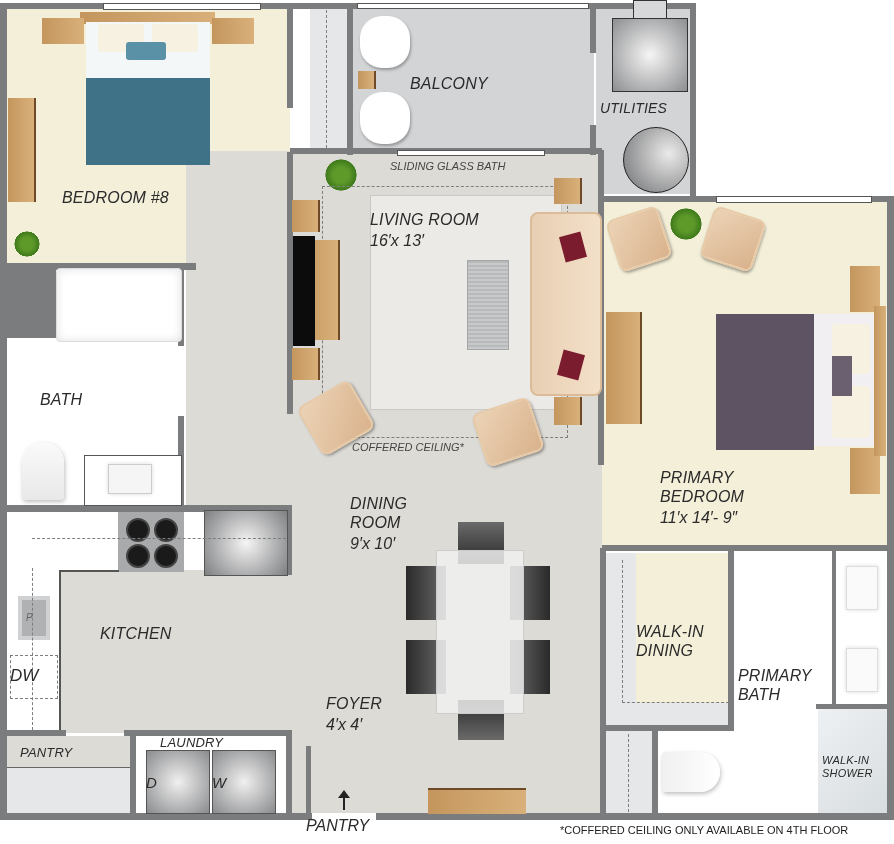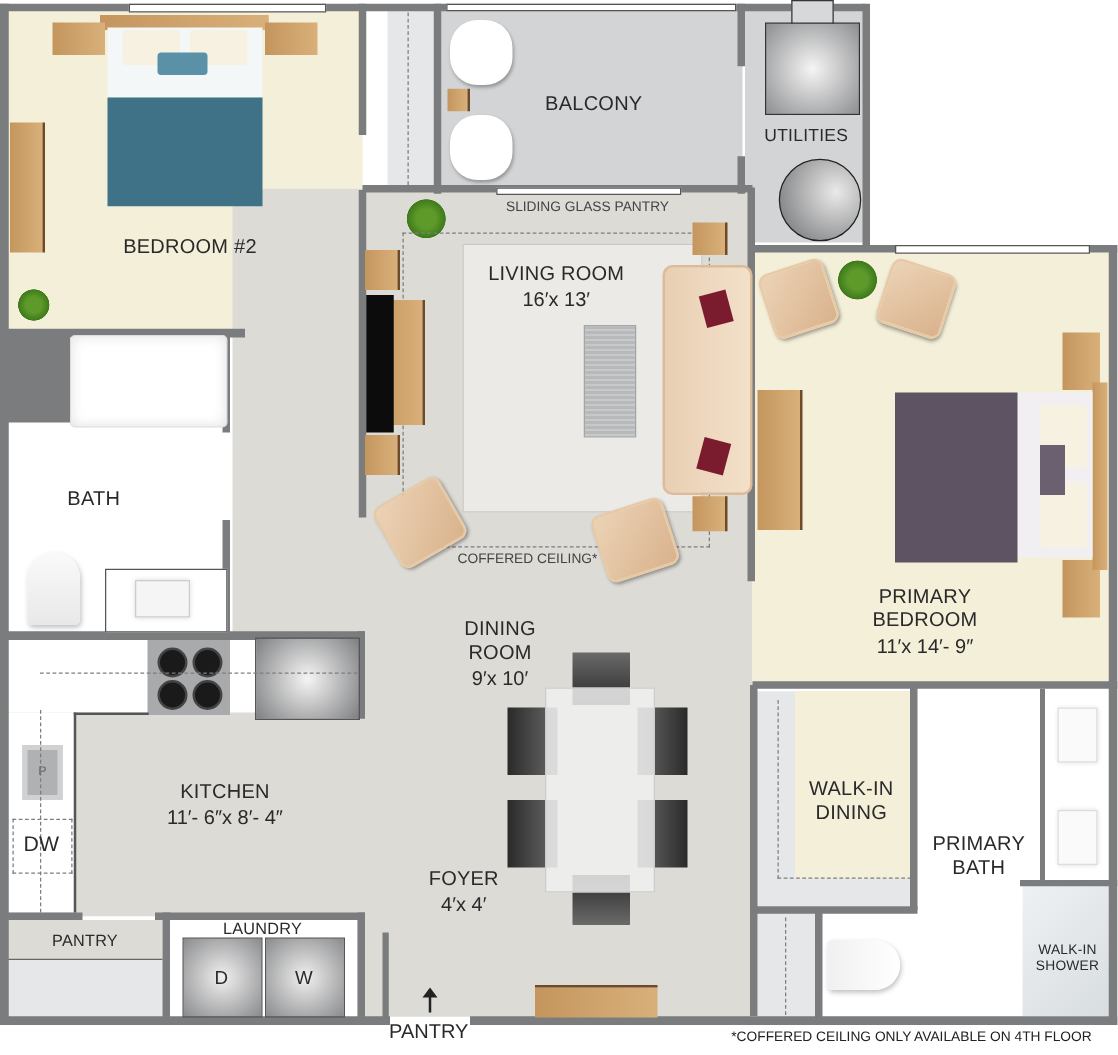--- a/index.html
+++ b/index.html
@@ -1,20 +1,20 @@
 <!DOCTYPE html>
 <html><head>
 <meta charset="utf-8">
 <style>
   html,body{margin:0;padding:0;background:#ffffff;}
   body{width:894px;height:844px;position:relative;overflow:hidden;font-family:"Liberation Sans","DejaVu Sans",sans-serif;}
   .abs{position:absolute;}
   .wall{position:absolute;background:#7b7c7e;}
   .room{position:absolute;}
-  .lbl{position:absolute;color:#2a2a2a;text-align:center;white-space:nowrap;line-height:1.2;}
+  .lbl{position:absolute;color:#2a2a2a;white-space:nowrap;line-height:1.2;font-style:italic;}
   .lbl .t{display:block;font-size:16px;letter-spacing:0.2px;}
   .lbl .d{display:block;font-size:16px;margin-top:2px;}
   .small{font-size:11px;color:#444;}
   .wood{background:linear-gradient(90deg,#c4965e,#d9b07a);border-right:2px solid #6e4a28;}
   .chair{background:linear-gradient(135deg,#ecd3b6,#d9b28c);border:2px solid #e8c9a6;border-radius:8px;box-shadow:1px 2px 3px rgba(0,0,0,.35);}
   .dash{position:absolute;border:1.5px dashed #7d7e80;}
   .footnote{position:absolute;font-size:11px;color:#222;}
 </style>
 </head>
 <body>
@@ -175,50 +175,49 @@
 <div class="abs" style="left:846px;top:566px;width:30px;height:42px;background:#fafafa;border:1px solid #ddd;box-shadow:0 0 4px rgba(0,0,0,.15);"></div>
 <div class="abs" style="left:846px;top:648px;width:30px;height:42px;background:#fafafa;border:1px solid #ddd;box-shadow:0 0 4px rgba(0,0,0,.15);"></div>
 <div class="abs" style="left:662px;top:752px;width:58px;height:40px;background:linear-gradient(90deg,#f0f0f0,#fff);border-radius:4px 22px 22px 4px;box-shadow:1px 2px 4px rgba(0,0,0,.25);"></div>
 <div class="dash" style="left:622px;top:560px;width:106px;height:142px;border-width:0 0 1.5px 1.5px;"></div>
 <div class="dash" style="left:628px;top:734px;width:0;height:78px;border-width:0 0 0 1.5px;"></div>
 <div class="dash" style="left:326px;top:10px;width:0;height:138px;border-width:0 0 0 1.5px;"></div>
 
 <div class="abs" style="left:12px;top:230px;width:30px;height:28px;background:radial-gradient(circle,#5e9a2a 30%,#3e7a1a 60%,transparent 62%);"></div>
 
 <div class="lbl" style="left:62px;top:188px;width:180px;">
-  <span class="t">BEDROOM #2</span>
+  <span class="t">BEDROOM #8</span>
 </div>
 <div class="lbl" style="left:410px;top:74px;width:130px;">
   <span class="t">BALCONY</span>
 </div>
 <div class="lbl" style="left:600px;top:100px;width:90px;">
   <span class="t" style="font-size:14px;">UTILITIES</span>
 </div>
-<div class="lbl small" style="left:390px;top:160px;width:160px;">SLIDING GLASS PANTRY</div>
+<div class="lbl small" style="left:390px;top:160px;width:160px;">SLIDING GLASS BATH</div>
 <div class="lbl" style="left:370px;top:210px;width:150px;">
   <span class="t">LIVING ROOM</span>
   <span class="d">16′x 13′</span>
 </div>
 <div class="lbl small" style="left:352px;top:441px;width:140px;">COFFERED CEILING*</div>
 <div class="lbl" style="left:660px;top:468px;width:160px;">
   <span class="t">PRIMARY</span>
   <span class="t">BEDROOM</span>
   <span class="d">11′x 14′- 9″</span>
 </div>
 <div class="lbl" style="left:40px;top:390px;width:70px;">
   <span class="t">BATH</span>
 </div>
 <div class="lbl" style="left:350px;top:494px;width:100px;">
   <span class="t">DINING</span>
   <span class="t">ROOM</span>
   <span class="d">9′x 10′</span>
 </div>
 <div class="lbl" style="left:100px;top:624px;width:160px;">
   <span class="t">KITCHEN</span>
-  <span class="d">11′- 6″x 8′- 4″</span>
 </div>
 <div class="lbl" style="left:636px;top:622px;width:90px;">
   <span class="t">WALK-IN</span>
   <span class="t">DINING</span>
 </div>
 <div class="lbl" style="left:738px;top:666px;width:90px;">
   <span class="t">PRIMARY</span>
   <span class="t">BATH</span>
 </div>
 <div class="lbl" style="left:326px;top:694px;width:90px;">
@@ -235,13 +234,13 @@
   <span class="t" style="font-size:11px;">WALK-IN</span>
   <span class="t" style="font-size:11px;">SHOWER</span>
 </div>
 
 <div class="lbl" style="left:10px;top:666px;width:46px;font-size:17px;">DW</div>
 <div class="lbl" style="left:26px;top:612px;width:16px;font-size:10px;color:#666;">P</div>
 <div class="lbl" style="left:146px;top:774px;width:62px;font-size:15px;">D</div>
 <div class="lbl" style="left:212px;top:774px;width:62px;font-size:15px;">W</div>
 <div class="lbl" style="left:306px;top:816px;width:74px;font-size:16px;">PANTRY</div>
 
-<div class="footnote" style="left:585px;top:824px;text-align:center;">*COFFERED CEILING ONLY AVAILABLE ON 4TH FLOOR</div>
+<div class="footnote" style="left:560px;top:824px;text-align:center;">*COFFERED CEILING ONLY AVAILABLE ON 4TH FLOOR</div>
 
 </body></html>

